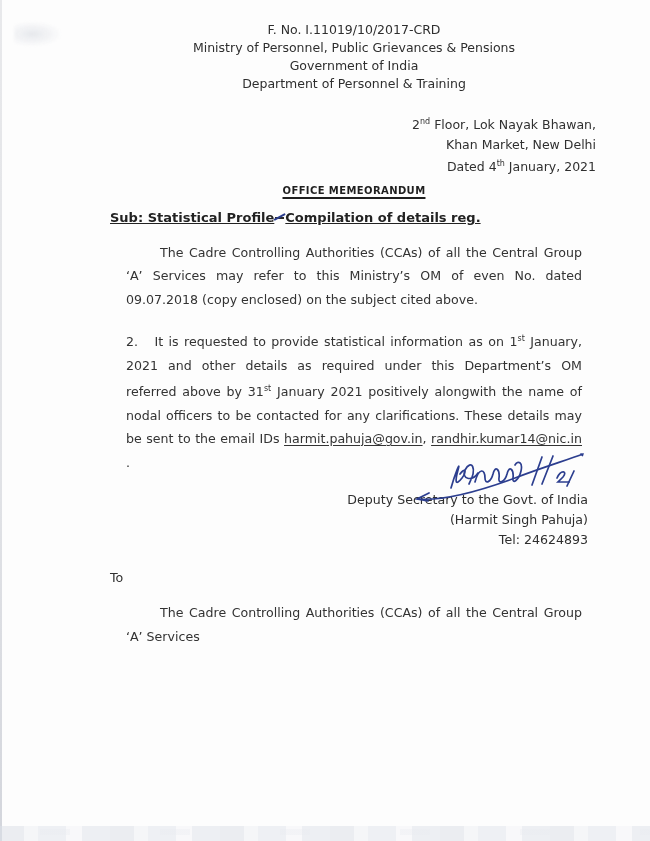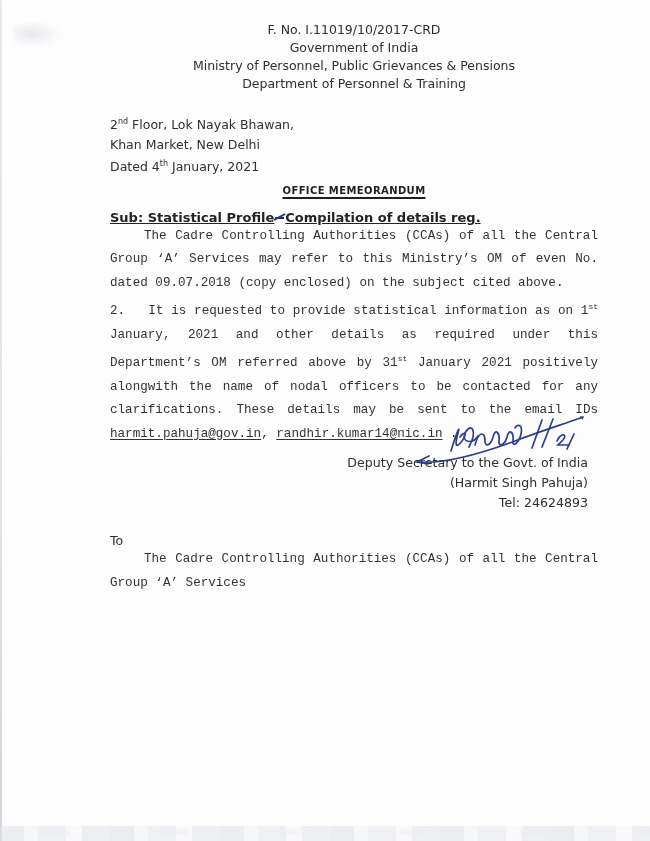--- a/index.html
+++ b/index.html
@@ -22,51 +22,51 @@
   .scanband-bottom{position:absolute;left:0;right:0;bottom:0;height:15px;opacity:.55;
     background:
       repeating-linear-gradient(90deg,#dde1e9 0 24px,#f0f2f5 24px 38px,#e3e7ee 38px 66px,#f4f5f8 66px 82px,#e0e4ec 82px 110px);
     filter:blur(.6px);}
   .scanband-bottom2{position:absolute;left:0;right:0;bottom:6px;height:6px;opacity:.35;
     background:repeating-linear-gradient(90deg,transparent 0 40px,#e9ebf0 40px 70px,transparent 70px 120px);}
 
   
   .col{position:absolute;left:110px;width:488px;top:0;}
   .header{margin-top:21px;text-align:center;font-size:12.5px;line-height:18px;color:#2e2e2e;}
-  .addr{margin-top:19px;text-align:left;font-size:12.5px;line-height:19.5px;padding-right:2px;}
+  .addr{margin-top:19px;text-align:right;font-size:12.5px;line-height:19.5px;padding-right:2px;}
   sup.s{font-size:8px;vertical-align:5px;letter-spacing:0;}
   .title{margin-top:8px;text-align:center;font-size:10px;font-weight:bold;color:#1f1f1f;letter-spacing:.4px;}
   .title .u{text-decoration:underline;text-underline-offset:3px;text-decoration-thickness:1.5px;}
   .subject{margin-top:14px;font-size:13px;font-weight:bold;color:#222;text-decoration:underline;}
   .pen-mark{display:inline-block;position:relative;width:11px;height:12px;vertical-align:-1px;}
   .pen-mark .dash{position:absolute;left:1px;top:6px;width:9px;height:2px;background:#2a2a2a;}
   .pen-mark .slash{position:absolute;left:-1px;top:5px;width:13px;height:1.6px;background:#2c3e8f;
     transform:rotate(-28deg);border-radius:1px;}
-  p.body{font-size:12.6px;line-height:23.5px;text-align:justify;margin:0;color:#333;font-family:Liberation Mono, monospace;}
+  p.body{font-size:12.6px;line-height:23.5px;text-align:justify;margin:16px;color:#333;}
   .p1{margin-top:13px;text-indent:34px;}
   .p2{margin-top:15px;}
   .email{text-decoration:underline;text-underline-offset:2px;color:inherit;cursor:pointer;}
   .sig-block{position:relative;margin-top:7px;text-align:right;font-size:12.6px;line-height:20px;color:#2f2f2f;padding-right:10px;}
   .sig-svg{position:absolute;right:8px;top:-42px;pointer-events:none;}
   .to{margin-top:20px;font-size:12.6px;}
   .addressee{margin-top:9px;text-indent:34px;}
 </style>
 </head>
 <body>
 
 <div class="page">
   <div class="edge-left"></div>
   <div class="smudge-topleft"></div>
 
   <div class="col">
 
     <div class="header">
       <div>F. No. I.11019/10/2017-CRD</div>
+      <div>Ministry of Personnel, Public Grievances &amp; Pensions</div>
       <div>Government of India</div>
-      <div>Ministry of Personnel, Public Grievances &amp; Pensions</div>
       <div>Department of Personnel &amp; Training</div>
     </div>
 
     <div class="addr">
       <div><span>2</span><sup class="s">nd</sup><span> Floor, Lok Nayak Bhawan,</span></div>
       <div>Khan Market, New Delhi</div>
       <div><span>Dated 4</span><sup class="s">th</sup><span> January, 2021</span></div>
     </div>
 
     <div class="title"><span class="u">OFFICE MEMEORANDUM</span></div>

